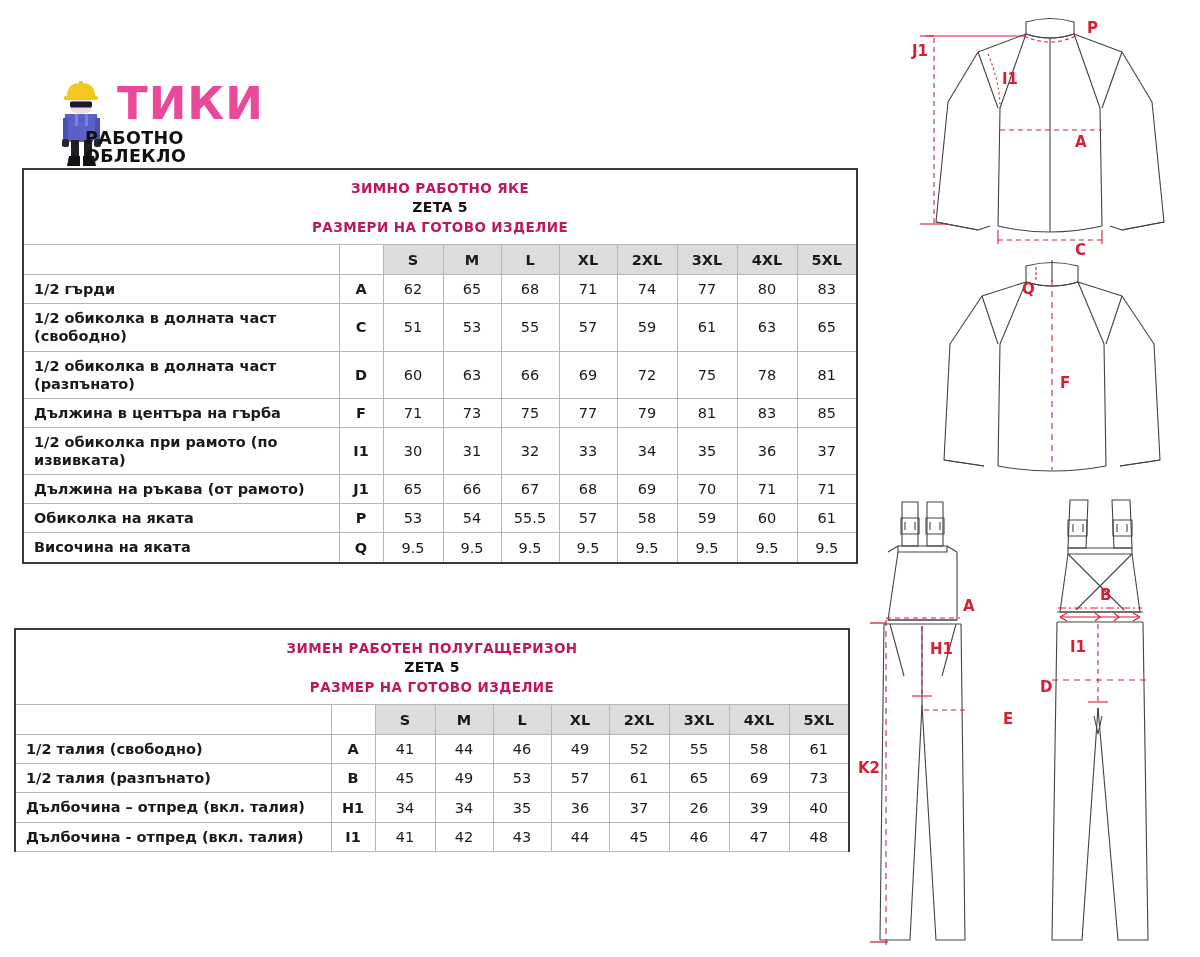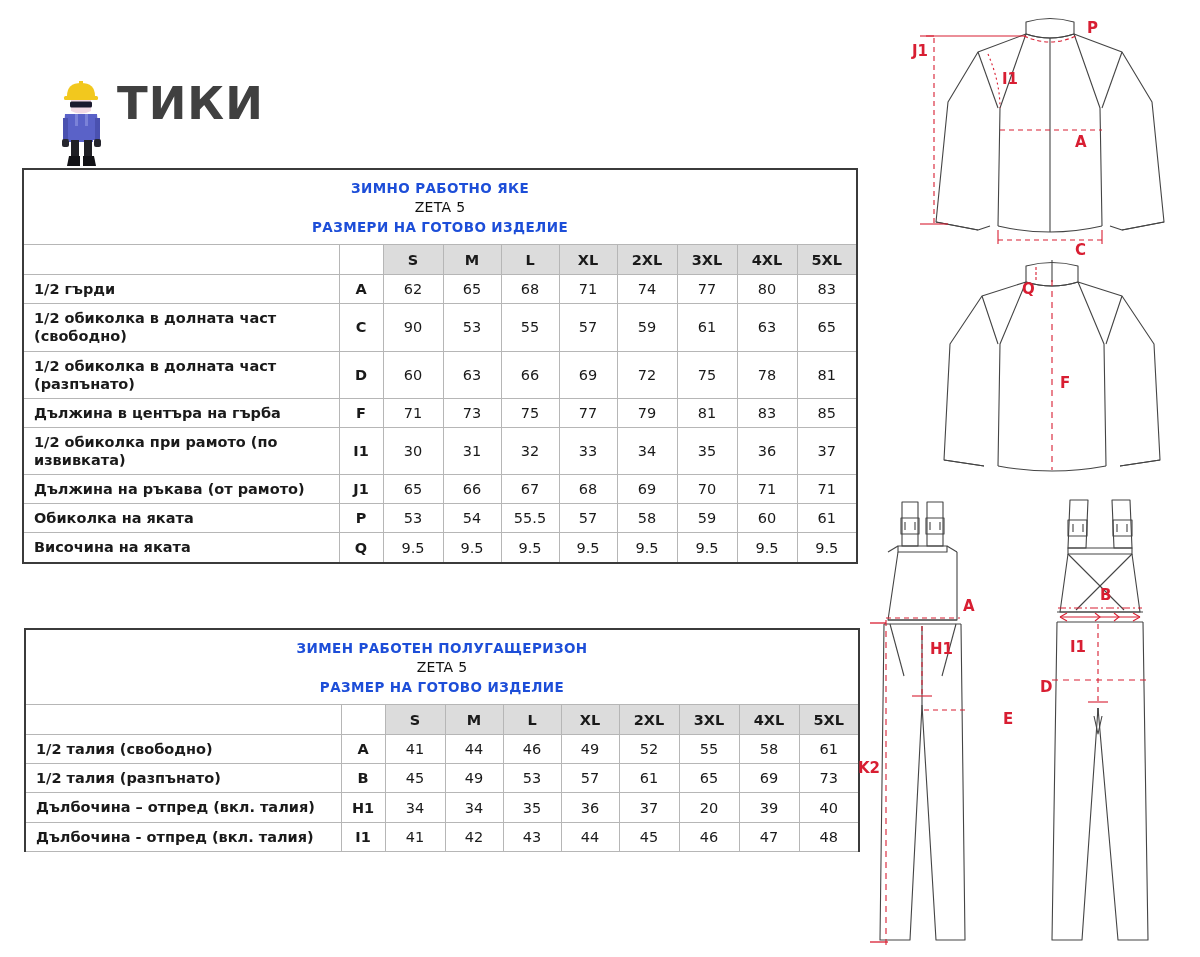--- a/index.html
+++ b/index.html
@@ -24,21 +24,21 @@
     width: 215px;
     height: 90px;
   }
   .logo-text-main {
     position: absolute;
     left: 62px;
     top: 3px;
     font-size: 45px;
     font-weight: 900;
     letter-spacing: 1px;
-    color: #404040;
+    color: #ec4899;
     line-height: 1;
     font-family: "DejaVu Sans", sans-serif;
   }
   .logo-text-sub {
     position: absolute;
     left: 30px;
     top: 52px;
     font-size: 17.5px;
     font-weight: 900;
     letter-spacing: 0.4px;
@@ -65,29 +65,29 @@
   .title-cell {
     border: none !important;
     border-top: 2px solid #3b3b3b !important;
     border-left: 2px solid #3b3b3b !important;
     border-right: 2px solid #3b3b3b !important;
     text-align: center;
     padding: 9px 0 7px 0 !important;
     line-height: 1.42;
   }
   .t-line1, .t-line3 {
-    color: #1d4ed8;
+    color: #be185d;
     font-size: 13.5px;
     font-weight: 700;
     letter-spacing: 0.4px;
   }
   .t-line2 {
     color: #111111;
     font-size: 14px;
-    font-weight: 400;
+    font-weight: 700;
     letter-spacing: 0.3px;
   }
   .hdr-blank  { background: #ffffff; }
   .hdr-size {
     background: #dcdcdc;
     text-align: center;
     font-weight: 700;
     font-size: 15px;
     color: #111111;
     height: 30px;
@@ -155,20 +155,21 @@
       <rect x="7" y="61" width="7" height="8" rx="2" fill="#26262e"></rect>
       <rect x="39" y="61" width="7" height="8" rx="2" fill="#26262e"></rect>
 
       <rect x="16" y="62" width="8" height="18" fill="#1f1f24"></rect>
       <rect x="29" y="62" width="8" height="18" fill="#1f1f24"></rect>
 
       <path d="M14 78 L25 78 L25 88 L12 88 Z" fill="#121216"></path>
       <path d="M28 78 L39 78 L41 88 L28 88 Z" fill="#121216"></path>
     </svg>
     <div class="logo-text-main">ТИКИ</div>
+    <div class="logo-text-sub">РАБОТНО ОБЛЕКЛО</div>
   </div>
 
   <table class="sz-table" id="jacket-table" style="left:22px; top:168px; width:836px;">
     <colgroup>
       <col style="width:316px">
         <col style="width:44px">
       <col style="width:60px">
         <col style="width:58px">
         <col style="width:58px">
         <col style="width:58px">
@@ -207,21 +208,21 @@
           <td class="row-val">68</td>
           <td class="row-val">71</td>
           <td class="row-val">74</td>
           <td class="row-val">77</td>
           <td class="row-val">80</td>
           <td class="row-val rcell">83</td>
         </tr>
         <tr>
           <td class="row-label lcell">1/2 обиколка в долната част (свободно)</td>
           <td class="row-code">C</td>
-          <td class="row-val">90</td>
+          <td class="row-val">51</td>
           <td class="row-val">53</td>
           <td class="row-val">55</td>
           <td class="row-val">57</td>
           <td class="row-val">59</td>
           <td class="row-val">61</td>
           <td class="row-val">63</td>
           <td class="row-val rcell">65</td>
         </tr>
         <tr>
           <td class="row-label lcell">1/2 обиколка в долната част (разпънато)</td>
@@ -291,21 +292,21 @@
           <td class="row-val">9.5</td>
           <td class="row-val">9.5</td>
           <td class="row-val">9.5</td>
           <td class="row-val">9.5</td>
           <td class="row-val">9.5</td>
           <td class="row-val rcell">9.5</td>
         </tr>
       </tbody>
   </table>
 
-  <table class="sz-table" id="bib-table" style="left:24px; top:628px; width:836px;">
+  <table class="sz-table" id="bib-table" style="left:14px; top:628px; width:836px;">
     <colgroup>
       <col style="width:316px">
         <col style="width:44px">
       <col style="width:60px">
         <col style="width:58px">
         <col style="width:58px">
         <col style="width:58px">
       <col style="width:60px">
         <col style="width:60px">
         <col style="width:60px">
@@ -358,21 +359,21 @@
           <td class="row-val rcell">73</td>
         </tr>
         <tr>
           <td class="row-label lcell">Дълбочина – отпред  (вкл. талия)</td>
           <td class="row-code">H1</td>
           <td class="row-val">34</td>
           <td class="row-val">34</td>
           <td class="row-val">35</td>
           <td class="row-val">36</td>
           <td class="row-val">37</td>
-          <td class="row-val">20</td>
+          <td class="row-val">26</td>
           <td class="row-val">39</td>
           <td class="row-val rcell">40</td>
         </tr>
         <tr>
           <td class="row-label lcell">Дълбочина - отпред  (вкл. талия)</td>
           <td class="row-code">I1</td>
           <td class="row-val">41</td>
           <td class="row-val">42</td>
           <td class="row-val">43</td>
           <td class="row-val">44</td>

